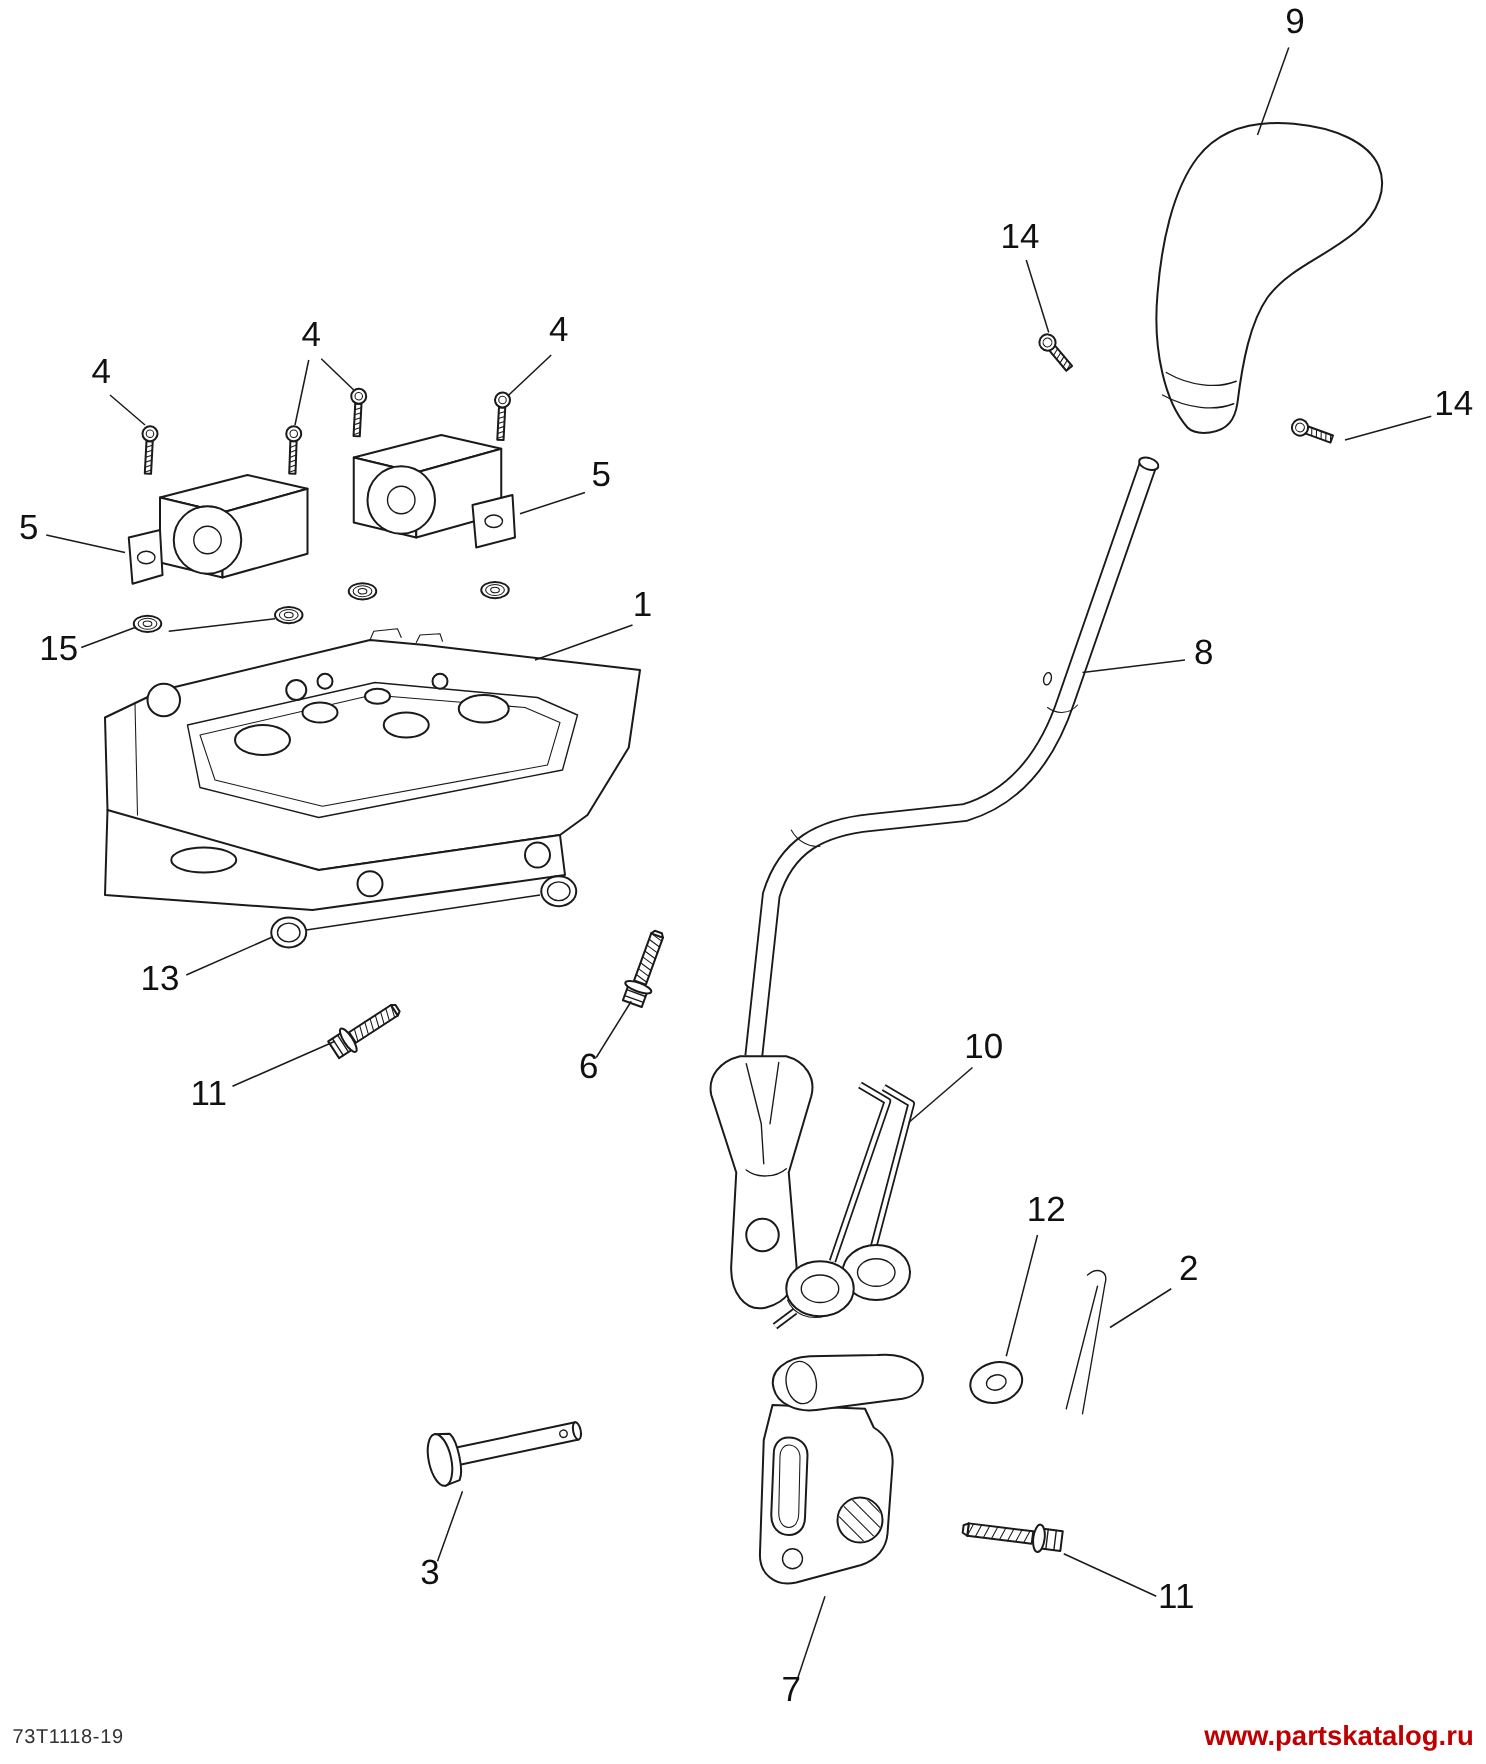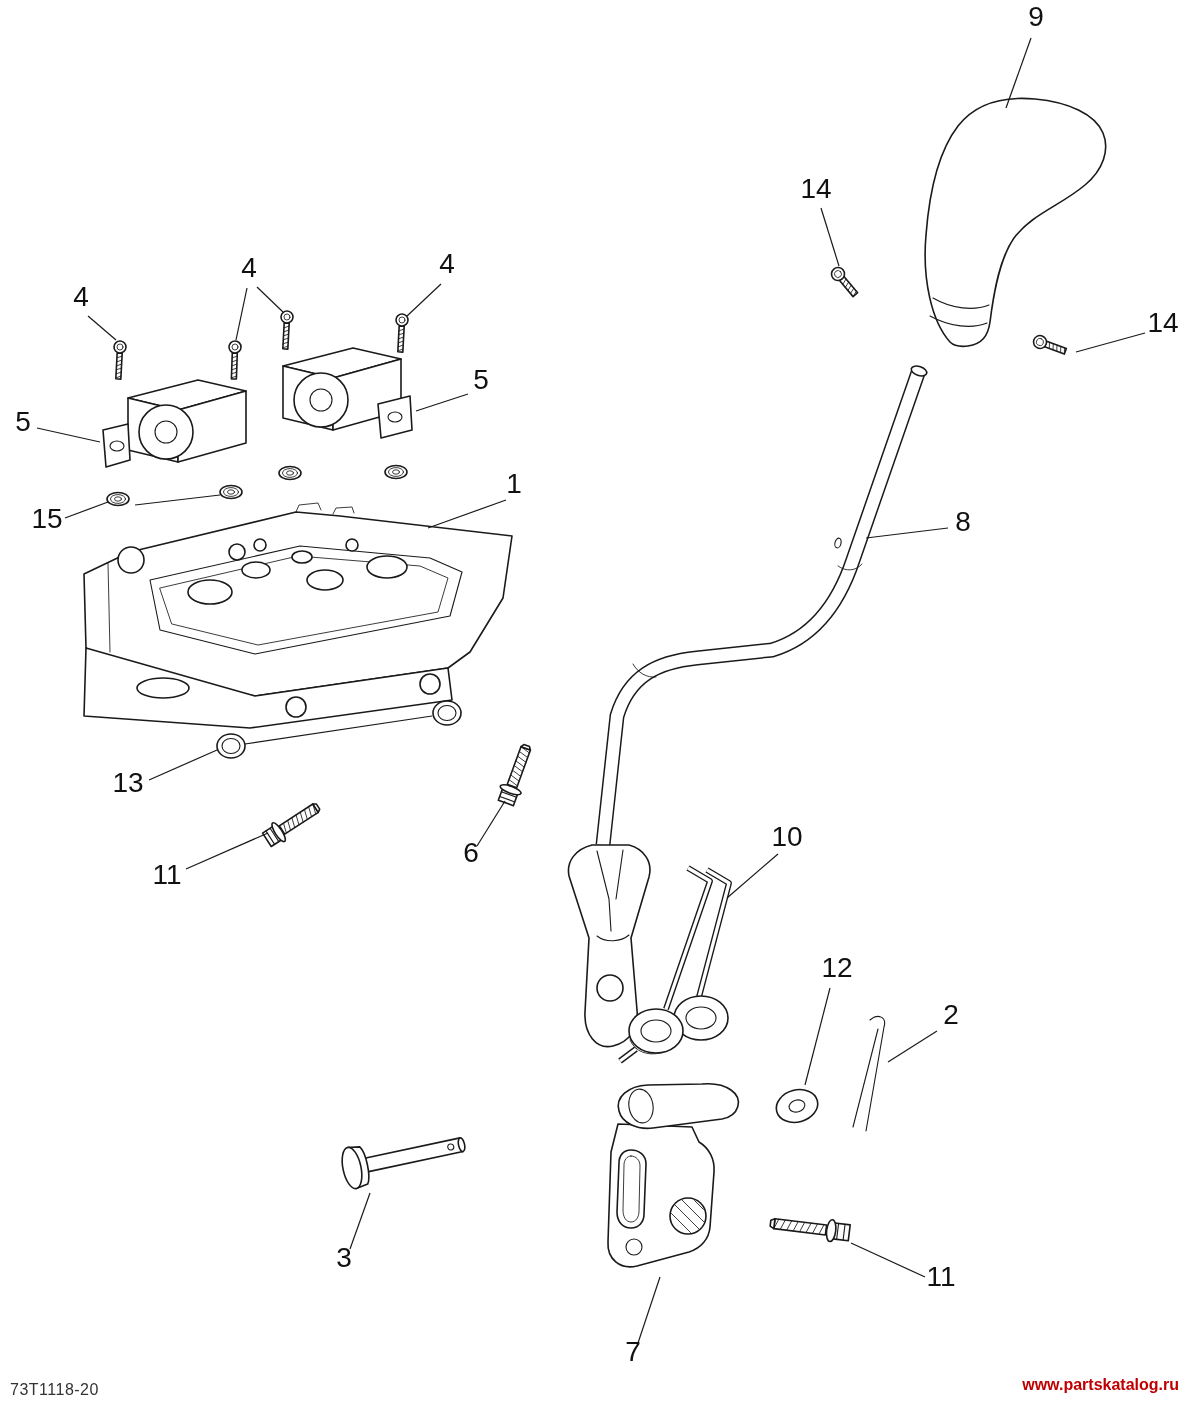--- a/index.html
+++ b/index.html
@@ -10,21 +10,21 @@
   .part{fill:#ffffff;stroke:var(--line,#1a1a1a);stroke-width:1.6;stroke-linejoin:round;stroke-linecap:round;}
   .detail{fill:none;stroke:var(--line,#1a1a1a);stroke-width:1.1;stroke-linejoin:round;stroke-linecap:round;}
   .thin{stroke-width:0.85;}
   .tube-outer{fill:none;stroke:var(--line,#1a1a1a);stroke-width:15;stroke-linecap:butt;}
   .tube-inner{fill:none;stroke:#ffffff;stroke-width:12;stroke-linecap:butt;}
   .wire-outer{fill:none;stroke:var(--line,#1a1a1a);stroke-width:6;stroke-linejoin:round;}
   .wire-inner{fill:none;stroke:#ffffff;stroke-width:3.2;stroke-linejoin:round;}
   .leader{fill:none;stroke:var(--line,#1a1a1a);stroke-width:1.2;}
   .part-label{font-family:"Liberation Sans",sans-serif;font-size:28px;fill:var(--label,#111);text-anchor:middle;}
   .code-text{position:absolute;left:10px;top:1381px;font-size:16px;color:var(--code,#333);letter-spacing:.5px;}
-  .watermark{position:absolute;right:10px;top:1376px;font-size:16px;font-weight:bold;color:var(--wm,#c00000);}
+  .watermark{position:absolute;right:10px;top:1376px;font-size:22px;font-weight:bold;color:var(--wm,#c00000);}
 </style>
 </head>
 <body>
 
 <div class="page">
   <svg id="diagram-svg" width="1189" height="1411" viewBox="0 0 1189 1411">
 
     <defs>
       <g id="mount-block">
         <path class="part" d="M 0 0 L 70 -18 L 118 -7 L 50 12 Z"></path>
@@ -286,15 +286,15 @@
         <text x="951" y="1024" class="part-label">2</text>
         <polyline points="350,1249 370,1193" class="leader"></polyline>
         <text x="344" y="1267" class="part-label">3</text>
         <polyline points="925,1277 851,1243" class="leader"></polyline>
         <text x="941" y="1286" class="part-label">11</text>
         <polyline points="638,1343 660,1277" class="leader"></polyline>
         <text x="633" y="1361" class="part-label">7</text>
       </g>
   </svg>
 
-  <div class="code-text">73T1118-20</div>
+  <div class="code-text">73T1118-19</div>
   <div class="watermark">www.partskatalog.ru</div>
 </div>
 
 </body></html>

